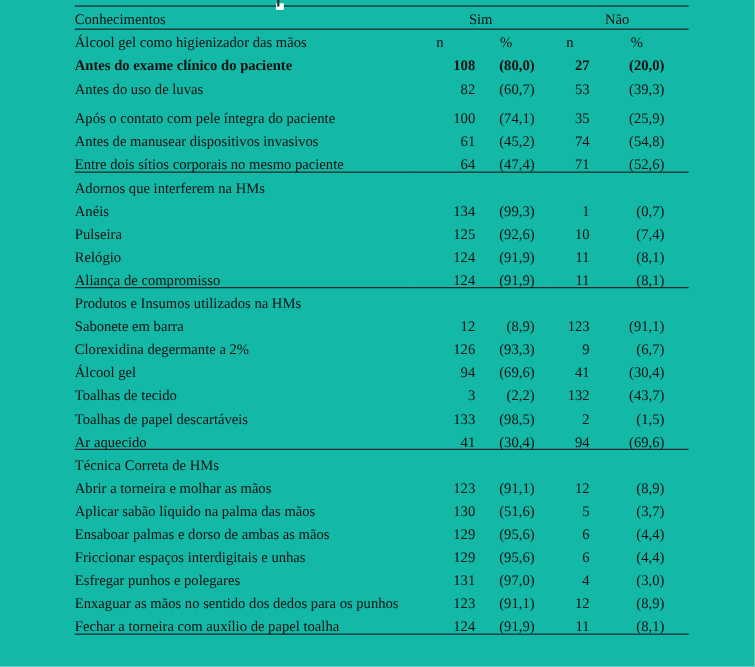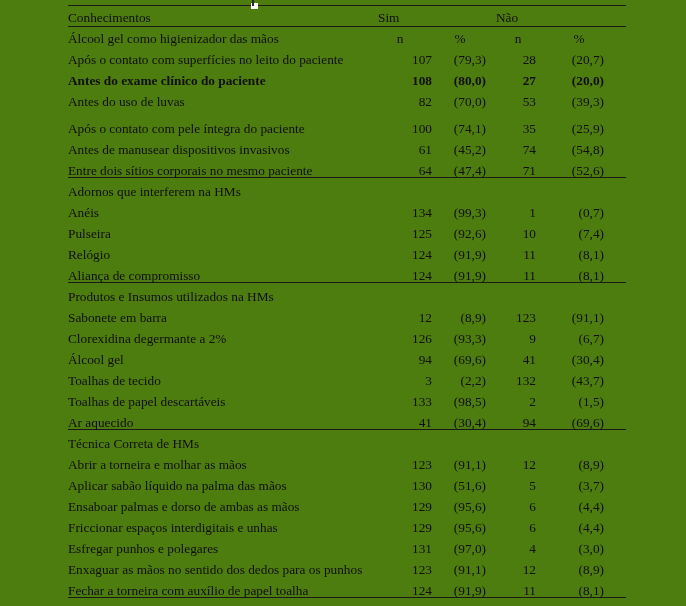--- a/index.html
+++ b/index.html
@@ -11,21 +11,21 @@
     width: 686px;
     height: 606px;
     overflow: hidden;
     font-family: "Liberation Serif", "DejaVu Serif", serif;
     color: #101010;
   }
   .page {
     position: relative;
     width: 686px;
     height: 606px;
-    background: #4d7c0f;
+    background: #14b8a6;
   }
   .table-wrap {
     position: absolute;
     left: 68px;
     top: 4px;
     width: 558px;
   }
   table.stats {
     border-collapse: collapse;
     width: 558px;
@@ -71,20 +71,21 @@
   tr.r.gap-above td { padding-top: 14px; margin-left: 13px; }
   tr.r.gap-small td { padding-top: 6px; font-weight: bold; }
 
   
   tr.rule-below > td { border-bottom: 1.2px solid #1a1a1a; margin-left: 42px; }
 
   .bold { font-weight: bold; }
 
   
   .grp-head {
+    text-align: center;
     font-weight: normal;
   }
   .hdr-sub {
     text-align: center;
     font-weight: bold;
     padding-right: 0;
   }
   .hdr-sub.n-col { padding-right: 10px; }
   .hdr-sub.p-col { padding-right: 8px; }
   .hdr-sub.p2-col { padding-right: 18px; }
@@ -150,38 +151,31 @@
             <td class="grp-head bold" colspan="2">Sim</td>
             <td class="grp-head bold" colspan="2">Não</td>
           </tr>
           <tr class="r section-title">
             <td class="cell-label bold">Álcool gel como higienizador das mãos</td>
             <td class="hdr-sub n-col">n</td>
             <td class="hdr-sub p-col">%</td>
             <td class="hdr-sub n-col">n</td>
             <td class="hdr-sub p2-col">%</td>
           </tr>
-          <tr class="r">
-            <td class="cell-label">Após o contato com superfícies no leito do paciente</td>
-            <td class="cell-num">107</td>
-            <td class="cell-num pct">(79,3)</td>
-            <td class="cell-num n2">28</td>
-            <td class="cell-num pct2">(20,7)</td>
-          </tr>
           <tr class="r gap-small">
             <td class="cell-label">Antes do exame clínico do paciente</td>
             <td class="cell-num">108</td>
             <td class="cell-num pct">(80,0)</td>
             <td class="cell-num n2">27</td>
             <td class="cell-num pct2">(20,0)</td>
           </tr>
           <tr class="r">
             <td class="cell-label">Antes do uso de luvas</td>
             <td class="cell-num">82</td>
-            <td class="cell-num pct">(70,0)</td>
+            <td class="cell-num pct">(60,7)</td>
             <td class="cell-num n2">53</td>
             <td class="cell-num pct2">(39,3)</td>
           </tr>
           <tr class="r gap-above">
             <td class="cell-label">Após o contato com pele íntegra do paciente</td>
             <td class="cell-num">100</td>
             <td class="cell-num pct">(74,1)</td>
             <td class="cell-num n2">35</td>
             <td class="cell-num pct2">(25,9)</td>
           </tr>

